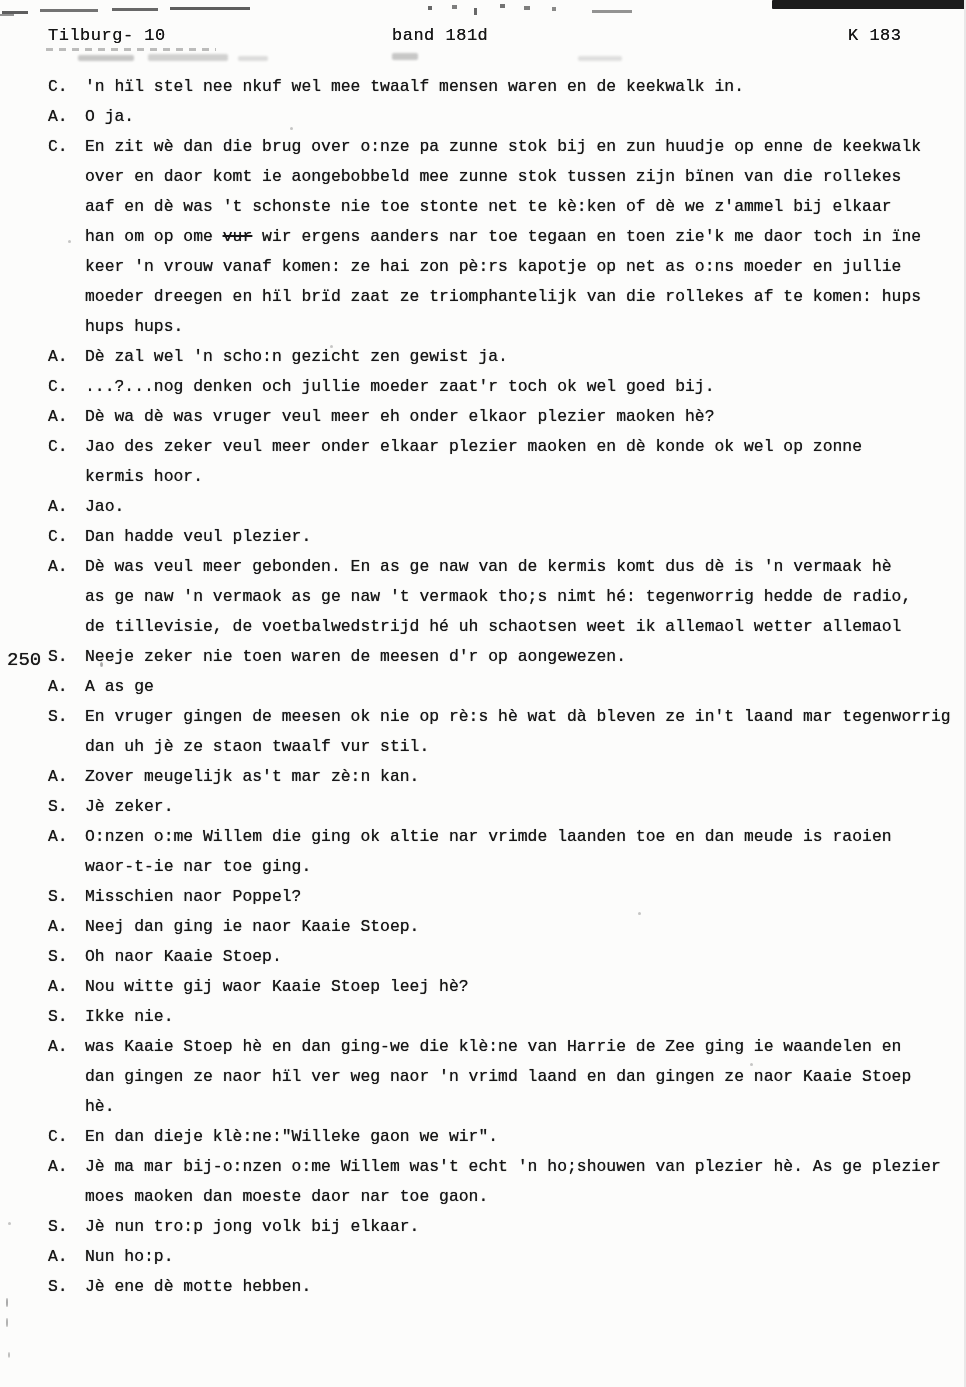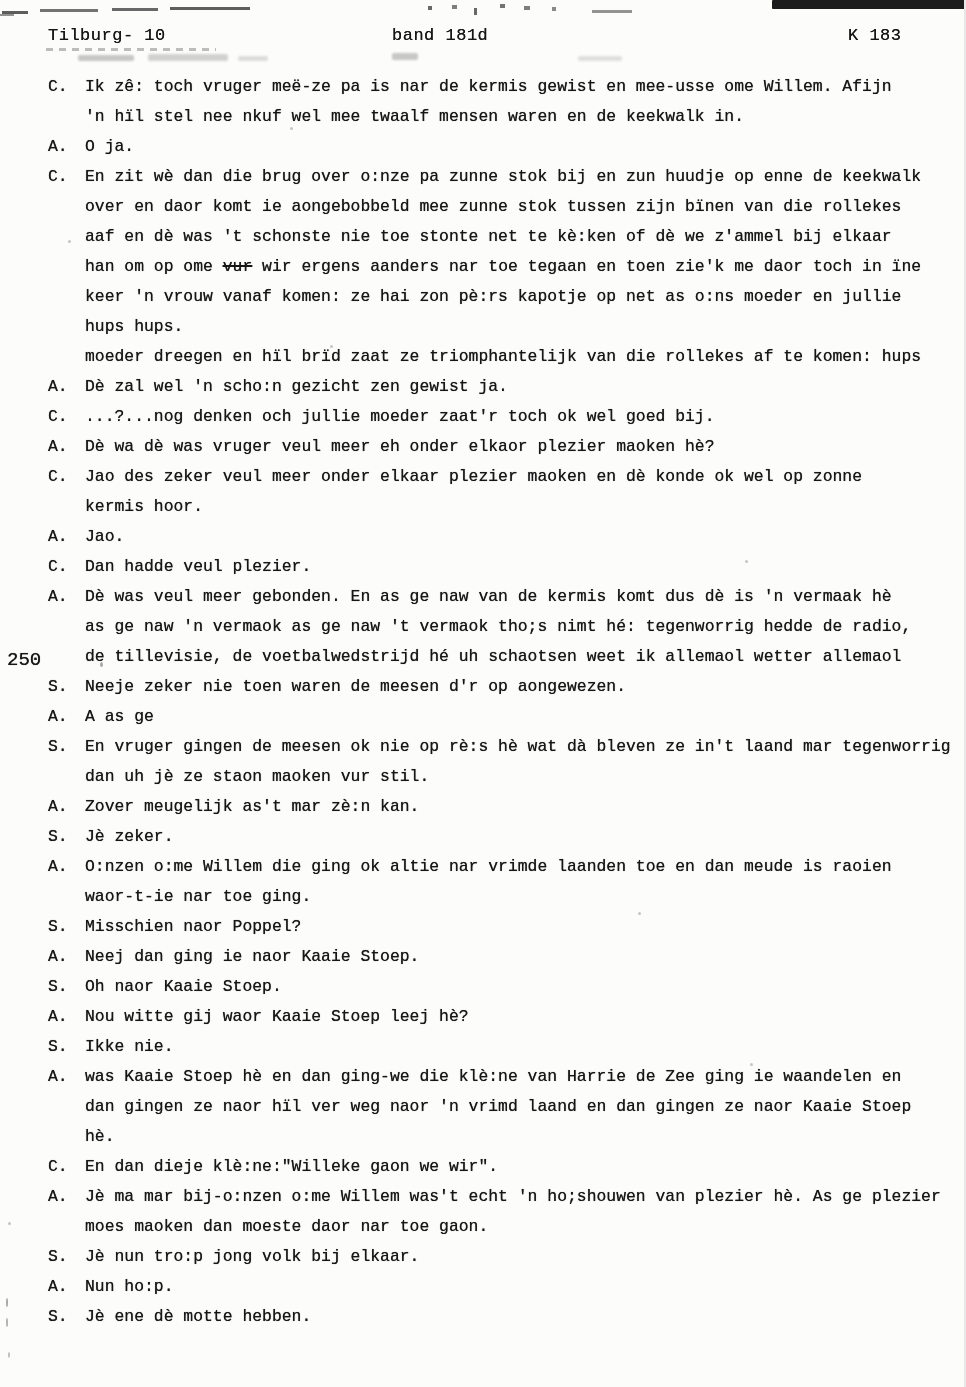--- a/index.html
+++ b/index.html
@@ -140,36 +140,35 @@
   <div class="smudge s-2"></div>
   <div class="smudge s-3"></div>
   <div class="smudge s-4"></div>
   <div class="smudge s-5"></div>
 
   <div class="margin-number">250</div>
 
   <div class="dialogue" id="dialogue">
       <div class="turn">
         <span class="speaker">C.</span>
-        <div class="line">Ik zê: toch vruger meë-ze pa is nar de kermis gewist en mee-usse ome Willem. Afijn</div>
         <div class="line">'n hïl stel nee nkuf wel mee twaalf mensen waren en de keekwalk in.</div>
       </div>
       <div class="turn">
         <span class="speaker">A.</span>
         <div class="line">O ja.</div>
       </div>
       <div class="turn">
         <span class="speaker">C.</span>
         <div class="line">En zit wè dan die brug over o:nze pa zunne stok bij en zun huudje op enne de keekwalk</div>
         <div class="line">over en daor komt ie aongebobbeld mee zunne stok tussen zijn bïnen van die rollekes</div>
         <div class="line">aaf en dè was 't schonste nie toe stonte net te kè:ken of dè we z'ammel bij elkaar</div>
         <div class="line">han om op ome <s>vur</s> wir ergens aanders nar toe tegaan en toen zie'k me daor toch in ïne</div>
         <div class="line">keer 'n vrouw vanaf komen: ze hai zon pè:rs kapotje op net as o:ns moeder en jullie</div>
+        <div class="line">moeder dreegen en hïl brïd zaat ze triomphantelijk van die rollekes af te komen: hups</div>
         <div class="line">hups hups.</div>
-        <div class="line">moeder dreegen en hïl brïd zaat ze triomphantelijk van die rollekes af te komen: hups</div>
       </div>
       <div class="turn">
         <span class="speaker">A.</span>
         <div class="line">Dè zal wel 'n scho:n gezicht zen gewist ja.</div>
       </div>
       <div class="turn">
         <span class="speaker">C.</span>
         <div class="line">...?...nog denken och jullie moeder zaat'r toch ok wel goed bij.</div>
       </div>
       <div class="turn">
@@ -199,21 +198,21 @@
         <span class="speaker">S.</span>
         <div class="line">Neeje zeker nie toen waren de meesen d'r op aongewezen.</div>
       </div>
       <div class="turn">
         <span class="speaker">A.</span>
         <div class="line">A as ge</div>
       </div>
       <div class="turn">
         <span class="speaker">S.</span>
         <div class="line">En vruger gingen de meesen ok nie op rè:s hè wat dà bleven ze in't laand mar tegenworrig</div>
-        <div class="line">dan uh jè ze staon maoken vur stil.</div>
+        <div class="line">dan uh jè ze staon twaalf vur stil.</div>
       </div>
       <div class="turn">
         <span class="speaker">A.</span>
         <div class="line">Zover meugelijk as't mar zè:n kan.</div>
       </div>
       <div class="turn">
         <span class="speaker">S.</span>
         <div class="line">Jè zeker.</div>
       </div>
       <div class="turn">

